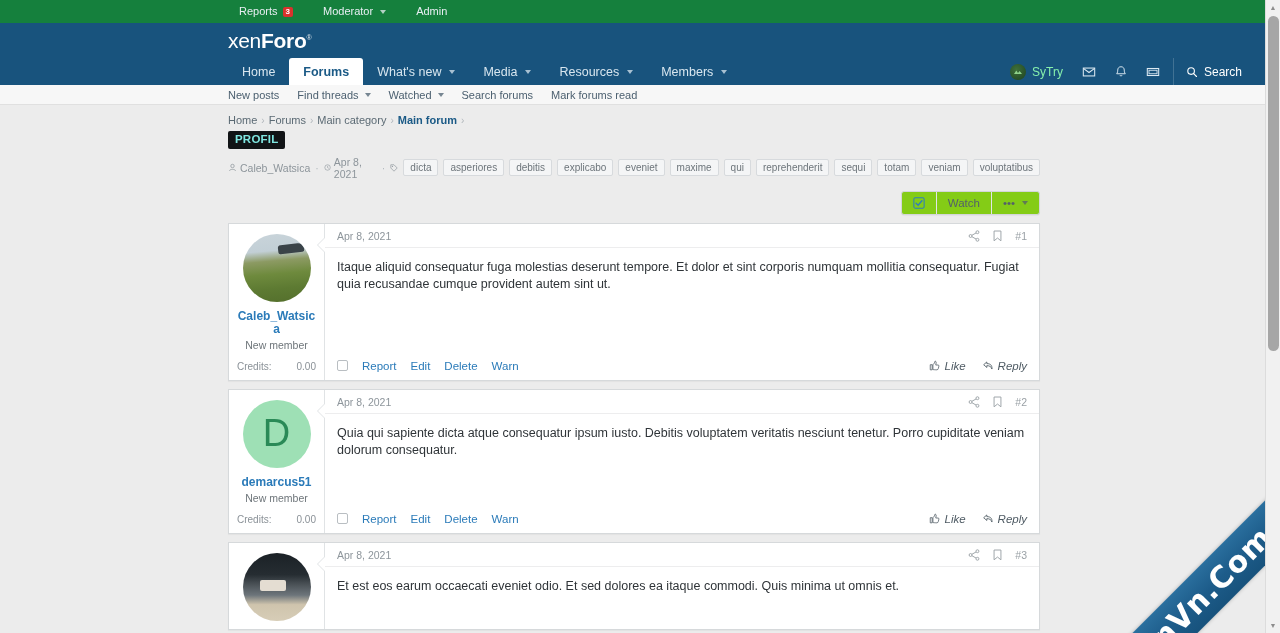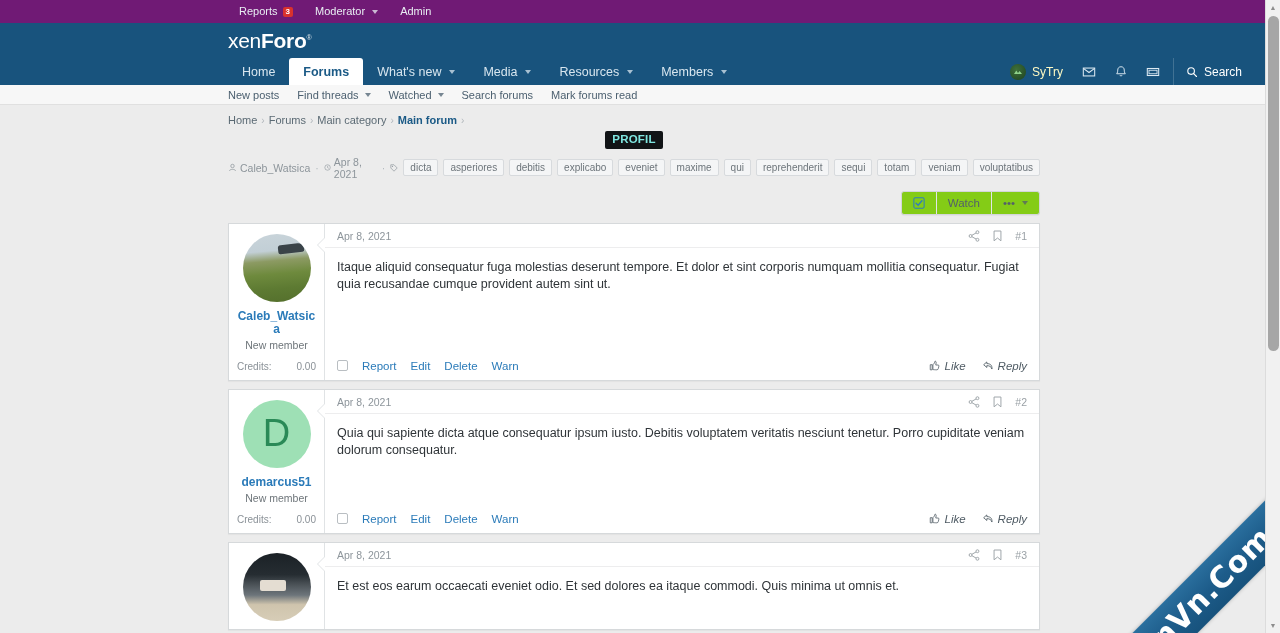--- a/index.html
+++ b/index.html
@@ -15,25 +15,25 @@
     position: relative;
     width: 1265px;
     height: 633px;
     overflow: hidden;
     background: #ececec;
   }
 
   
   .admin-bar {
     height: 23px;
-    background: #701a75;
+    background: #15803d;
     display: flex;
     align-items: center;
     padding-left: 228px;
-    gap: 0;
+    gap: 8px;
   }
   .admin-item {
     color: #e8eef3;
     font-size: 11px;
     padding: 0 11px;
     line-height: 23px;
     display: flex;
     align-items: center;
     gap: 5px;
     cursor: pointer;
@@ -103,21 +103,21 @@
     border-radius: 3px 3px 0 0;
   }
   .nav-right {
     margin-left: auto;
     display: flex;
     align-items: center;
     gap: 0;
   }
   .nav-user {
     display: flex; align-items: center; gap: 6px;
-    color: #fef9c3; font-size: 12px;
+    color: #86efac; font-size: 12px;
     padding: 0 10px; height: 100%;
     cursor: pointer;
   }
   .nav-avatar {
     width: 16px; height: 16px; border-radius: 50%;
     background: radial-gradient(circle at 40% 35%, #3e6f3a, #1d4220);
     display:flex; align-items:center; justify-content:center;
     font-size: 8px; color:#9fd79a;
     overflow: hidden;
   }
@@ -177,21 +177,20 @@
     flex-wrap: nowrap;
   }
   .bc-link { color: #5b6a74; cursor: pointer; }
   .bc-link.strong { color: #1b5a86; font-weight: bold; }
   .bc-sep { color: #b2b8bd; font-size: 10px; }
 
   
   .title-row {
     display: flex; align-items: center; gap: 9px;
     padding: 1px 0 3px 0;
-    flex-direction: column;
   }
   .prefix-badge {
     background: #111416;
     color: #7fe6e0;
     font-size: 11.5px;
     font-weight: bold;
     padding: 3px 7px;
     border-radius: 2px;
     letter-spacing: .2px;
     line-height: 1;

